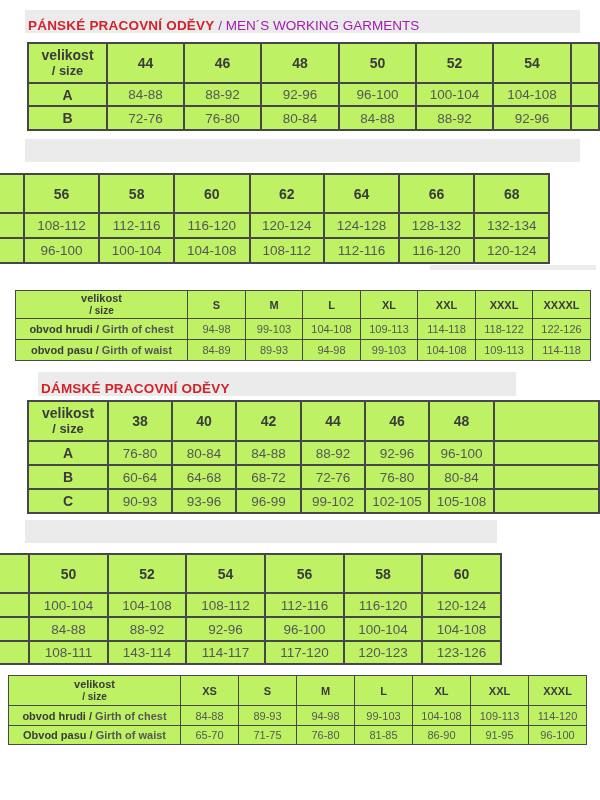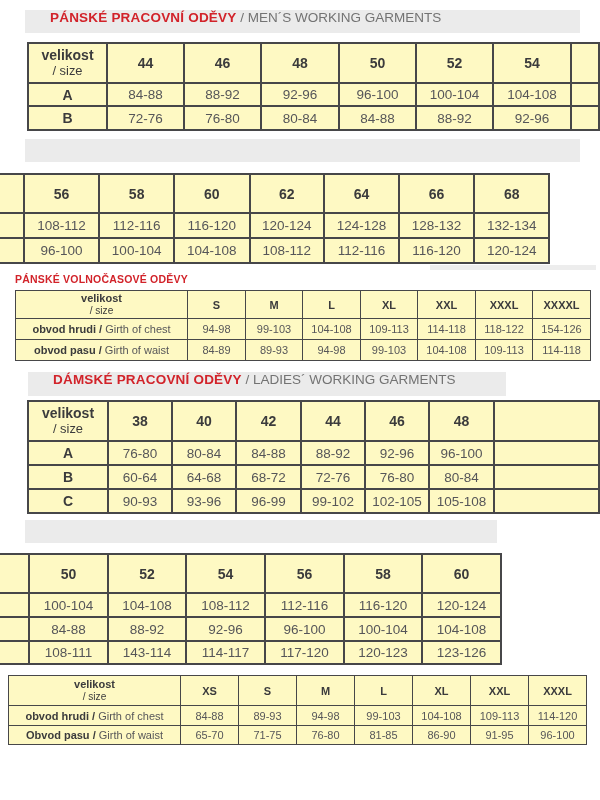--- a/index.html
+++ b/index.html
@@ -1,53 +1,53 @@
 <!DOCTYPE html>
 <html><head>
 <meta charset="utf-8">
 <style>
   * { margin:0; padding:0; box-sizing:border-box; }
   html,body { background:#ffffff; }
   body { width:600px; height:800px; font-family:"Liberation Sans", sans-serif; }
   #page { position:relative; width:600px; height:800px; overflow:hidden; background:#fff; }
 
-  .band { position:absolute; background:#ebebeb; display:flex; align-items:flex-start; padding-left:25px; }
+  .band { position:absolute; background:#ebebeb; display:flex; align-items:flex-end; padding-left:3px; }
   .hdr-cz { color:#d2232a; font-weight:bold; font-size:13.5px; letter-spacing:.2px; white-space:pre; }
-  .hdr-en { color:#737373; font-weight:normal; font-size:13.5px; white-space:pre; }
+  .hdr-en { color:#a21caf; font-weight:normal; font-size:13.5px; white-space:pre; }
   .plain-header { position:absolute; display:flex; align-items:center; }
   .plain-header .hdr-cz, .plain-header .hdr-en { font-size:10.5px; }
 
   .strip { position:absolute; background:#ededed; }
 
-  table { position:absolute; border-collapse:collapse; table-layout:fixed; background:#fef9c3; }
+  table { position:absolute; border-collapse:collapse; table-layout:fixed; background:#bef264; }
   td, th { text-align:center; vertical-align:middle; padding:0; overflow:hidden; }
 
   .big td, .big th { border:2px solid #474749; }
   .big th { font-size:14px; font-weight:bold; color:#3b3b3c; }
   .big td { font-size:13.5px; font-weight:normal; color:#565659; }
 
   .fine td, .fine th { border:1.5px solid #474749; }
   .fine th { font-size:11px; font-weight:bold; color:#3b3b3c; }
   .fine td { font-size:11px; font-weight:normal; color:#565659; }
 
   .lb { font-weight:bold; color:#3b3b3c; white-space:pre; }
-  .lr { font-weight:normal; color:#565659; white-space:pre; }
+  .lr { font-weight:bold; color:#565659; white-space:pre; }
 
   th.stack .lb { display:block; line-height:1.2; }
   th.stack .lr { display:block; line-height:1.15; font-size:.92em; color:#3b3b3c; }
 
   
   #band1 { left:25px; top:10px; width:555px; height:23px; }
   #t1    { left:27px; top:42px; }
   #band2 { left:25px; top:139px; width:555px; height:23px; }
   #t2    { left:-50px; top:173px; }
   #strip1{ left:430px; top:265px; width:166px; height:5px; }
   #hdr-leisure { left:15px; top:271px; height:15px; }
   #t3    { left:15px; top:290px; }
-  #band3 { left:28px; top:372px; width:478px; height:24px; }
+  #band3 { left:38px; top:372px; width:478px; height:24px; }
   #t4    { left:27px; top:400px; }
   #band4 { left:25px; top:520px; width:472px; height:23px; }
   #t5    { left:-50px; top:553px; }
   #t6    { left:8px; top:675px; }
 </style>
 </head>
 <body>
 
 <div id="page">
 
@@ -151,21 +151,20 @@
           <td>112-116</td>
           <td>116-120</td>
           <td>120-124</td>
         </tr>
       </tbody>
     </table>
 
   <div class="strip" id="strip1"></div>
 
   <div class="plain-header" id="hdr-leisure">
-    <span class="hdr-cz">PÁNSKÉ VOLNOČASOVÉ ODĚVY</span>
   </div>
 
   <table id="t3" class="fine">
       <colgroup>
         <col style="width: 172px;">
         <col style="width: 58px;">
         <col style="width: 57px;">
         <col style="width: 58px;">
         <col style="width: 57px;">
         <col style="width: 58px;">
@@ -189,38 +188,37 @@
       </thead>
       <tbody>
         <tr style="height: 21px;">
           <th><span class="lb">obvod hrudi /</span><span class="lr"> Girth of chest</span></th>
           <td>94-98</td>
           <td>99-103</td>
           <td>104-108</td>
           <td>109-113</td>
           <td>114-118</td>
           <td>118-122</td>
-          <td>154-126</td>
+          <td>122-126</td>
         </tr>
         <tr style="height: 21px;">
           <th><span class="lb">obvod pasu /</span><span class="lr"> Girth of waist</span></th>
           <td>84-89</td>
           <td>89-93</td>
           <td>94-98</td>
           <td>99-103</td>
           <td>104-108</td>
           <td>109-113</td>
           <td>114-118</td>
         </tr>
       </tbody>
     </table>
 
   <div class="band" id="band3">
     <span class="hdr-cz">DÁMSKÉ PRACOVNÍ ODĚVY</span>
-    <span class="hdr-en"> / LADIES´ WORKING GARMENTS</span>
   </div>
 
   <table id="t4" class="big">
       <colgroup>
         <col style="width: 80px;">
         <col style="width: 64px;">
         <col style="width: 64px;">
         <col style="width: 65px;">
         <col style="width: 64px;">
         <col style="width: 64px;">

